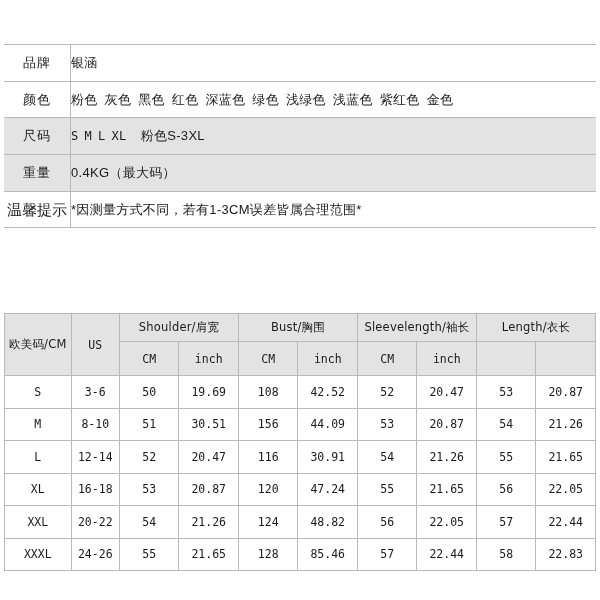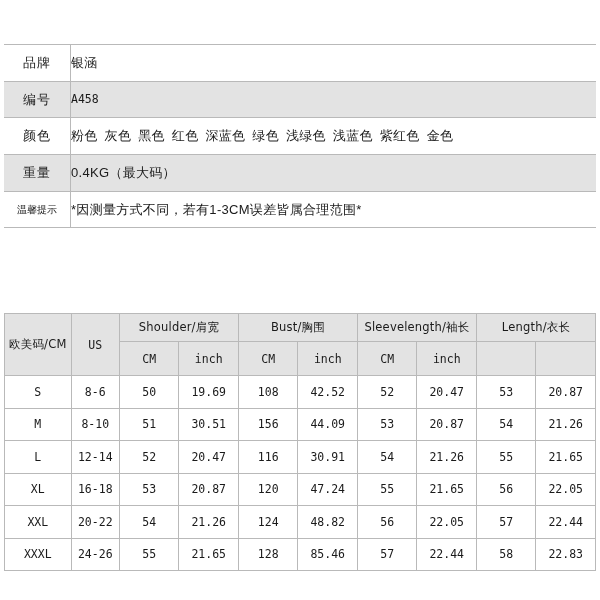--- a/index.html
+++ b/index.html
@@ -45,21 +45,21 @@
   .spec-label {
     width: 66px;
     text-align: center;
     border-right: 1px solid #b9b9b9;
     letter-spacing: 1px;
     font-size: 13.5px;
     white-space: nowrap;
   }
   .spec-label.tight {
     letter-spacing: 0;
-    font-size: 10px;
+    font-size: 15px;
   }
   .spec-value {
     padding-left: 8px;
     font-size: 13px;
     letter-spacing: 0.3px;
     white-space: nowrap;
     overflow: hidden;
   }
   .spec-value.mono {
     font-family: "DejaVu Sans Mono", "Liberation Mono", monospace;
@@ -137,28 +137,30 @@
 <body>
 
 <div class="page">
 
   <table class="spec-table">
     <tbody>
       <tr class="row-plain">
         <td class="spec-label">品牌</td>
         <td class="spec-value">银涵</td>
       </tr>
-      <tr class="row-shade">
-        <td class="spec-label">编号</td>
-        <td class="spec-value mono">A458</td>
-      </tr>
       <tr class="row-plain">
         <td class="spec-label">颜色</td>
         <td class="spec-value color-list">
           <span>粉色</span><span>灰色</span><span>黑色</span><span>红色</span><span>深蓝色</span><span>绿色</span><span>浅绿色</span><span>浅蓝色</span><span>紫红色</span><span>金色</span>
+        </td>
+      </tr>
+      <tr class="row-shade">
+        <td class="spec-label">尺码</td>
+        <td class="spec-value size-list">
+          <span class="sz">S</span><span class="sz">M</span><span class="sz">L</span><span class="sz">XL</span><span class="sz-note"><span>粉色S-3XL</span></span>
         </td>
       </tr>
       <tr class="row-shade">
         <td class="spec-label">重量</td>
         <td class="spec-value weight-val">0.4KG（最大码）</td>
       </tr>
       <tr class="row-plain">
         <td class="spec-label tight">温馨提示</td>
         <td class="spec-value tip-val">*因测量方式不同，若有1-3CM误差皆属合理范围*</td>
       </tr>
@@ -194,21 +196,21 @@
         <th>inch</th>
         <th>CM</th>
         <th>inch</th>
         <th></th>
         <th></th>
       </tr>
     </thead>
     <tbody>
       <tr>
         <td>S</td>
-        <td>8-6</td>
+        <td>3-6</td>
         <td>50</td>
         <td>19.69</td>
         <td>108</td>
         <td>42.52</td>
         <td>52</td>
         <td>20.47</td>
         <td>53</td>
         <td>20.87</td>
       </tr>
       <tr>

